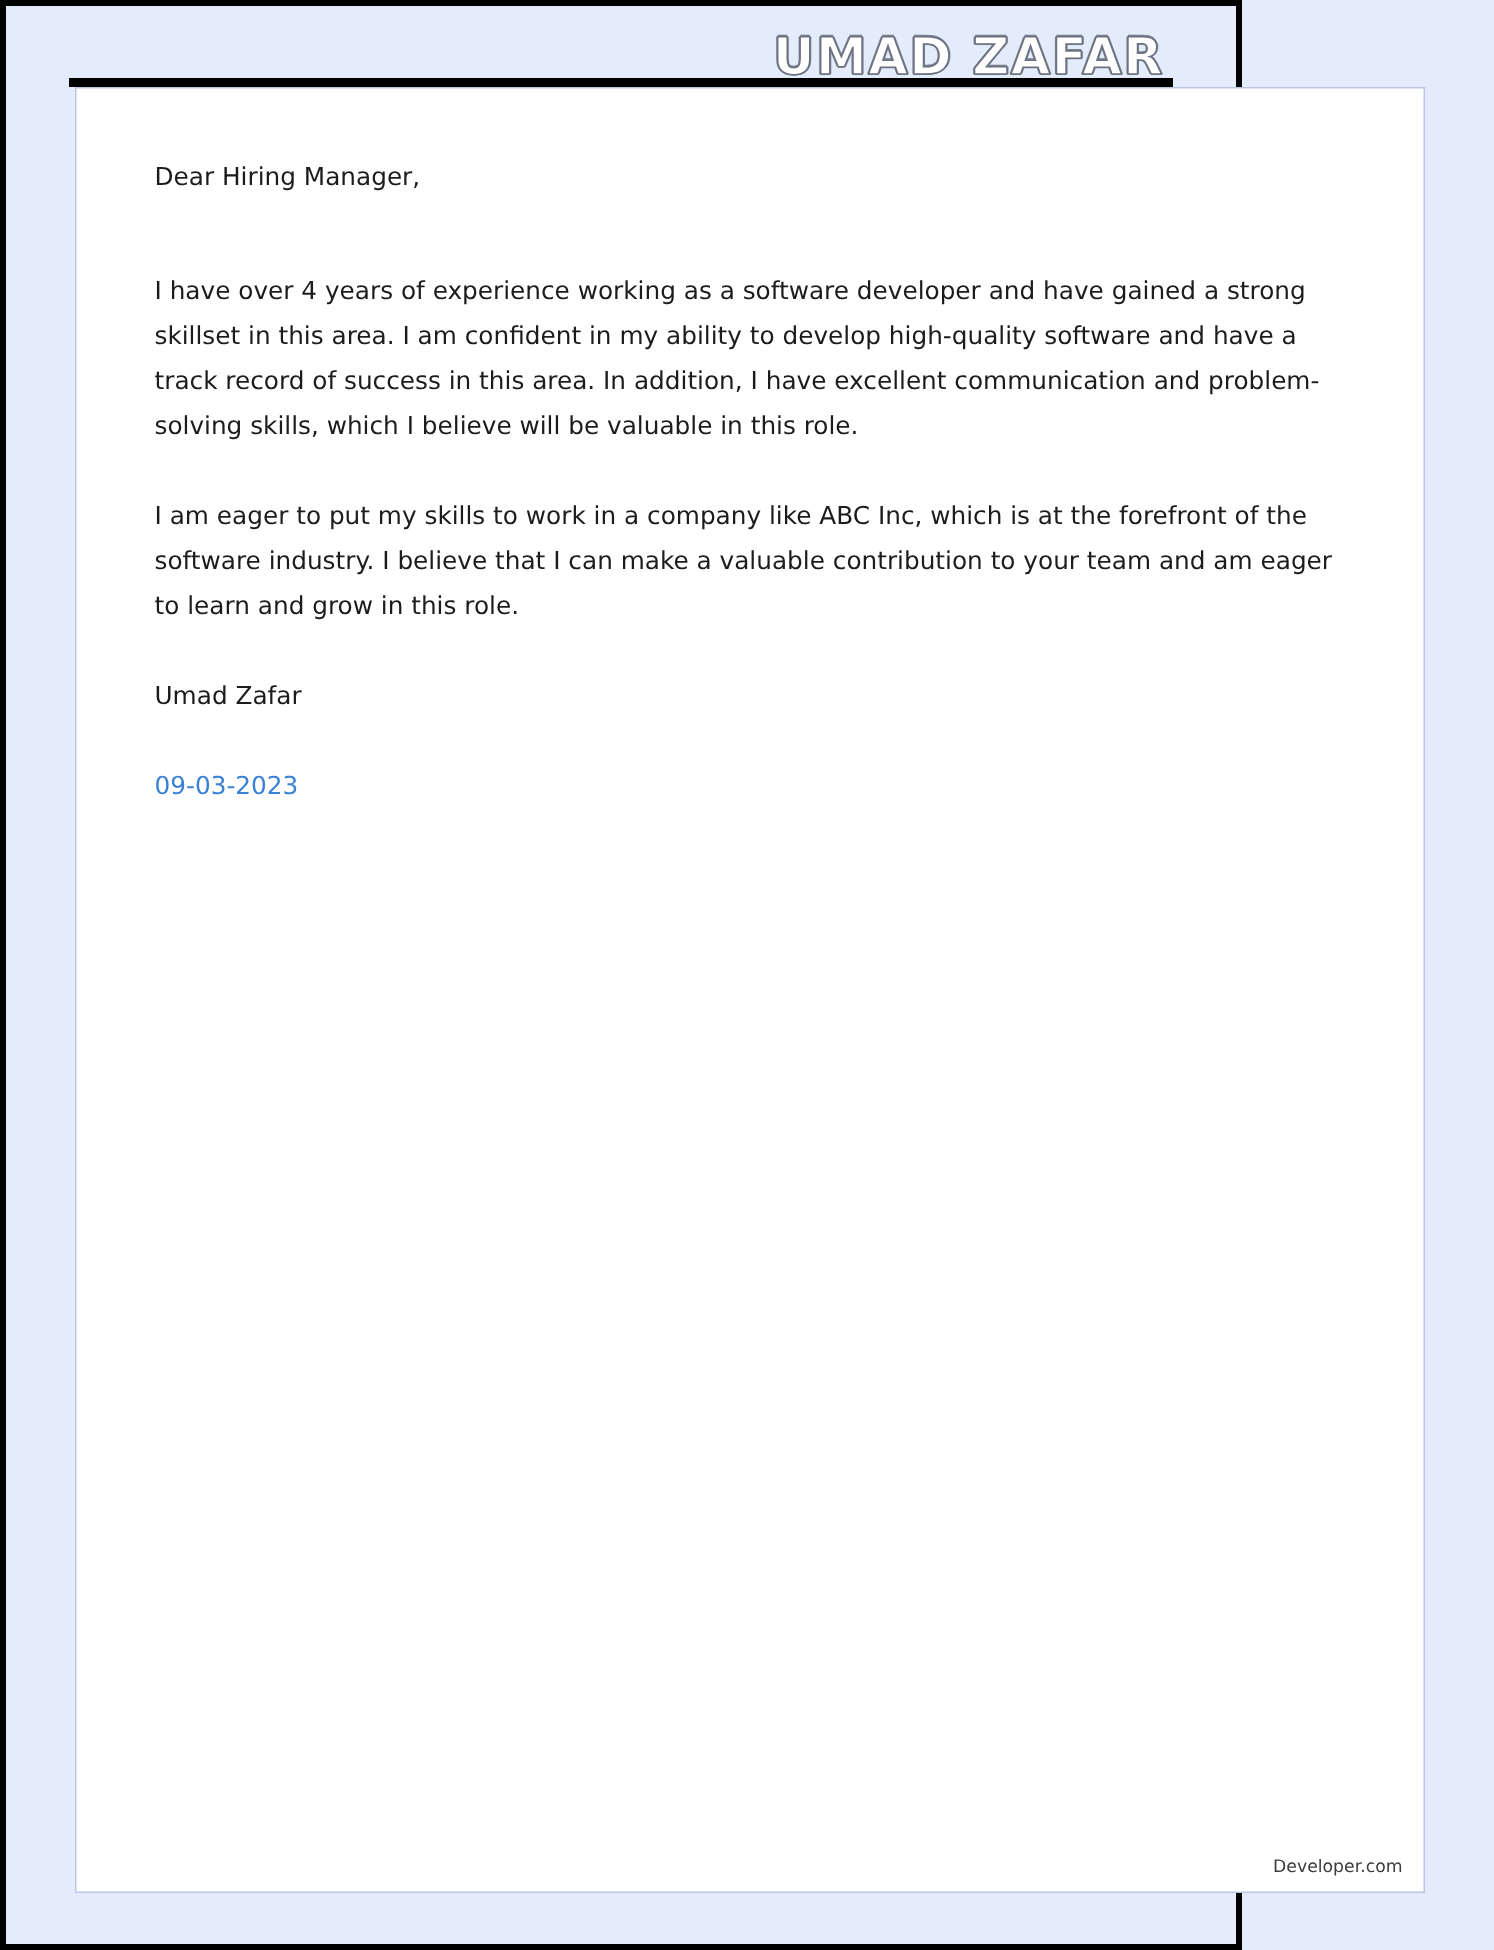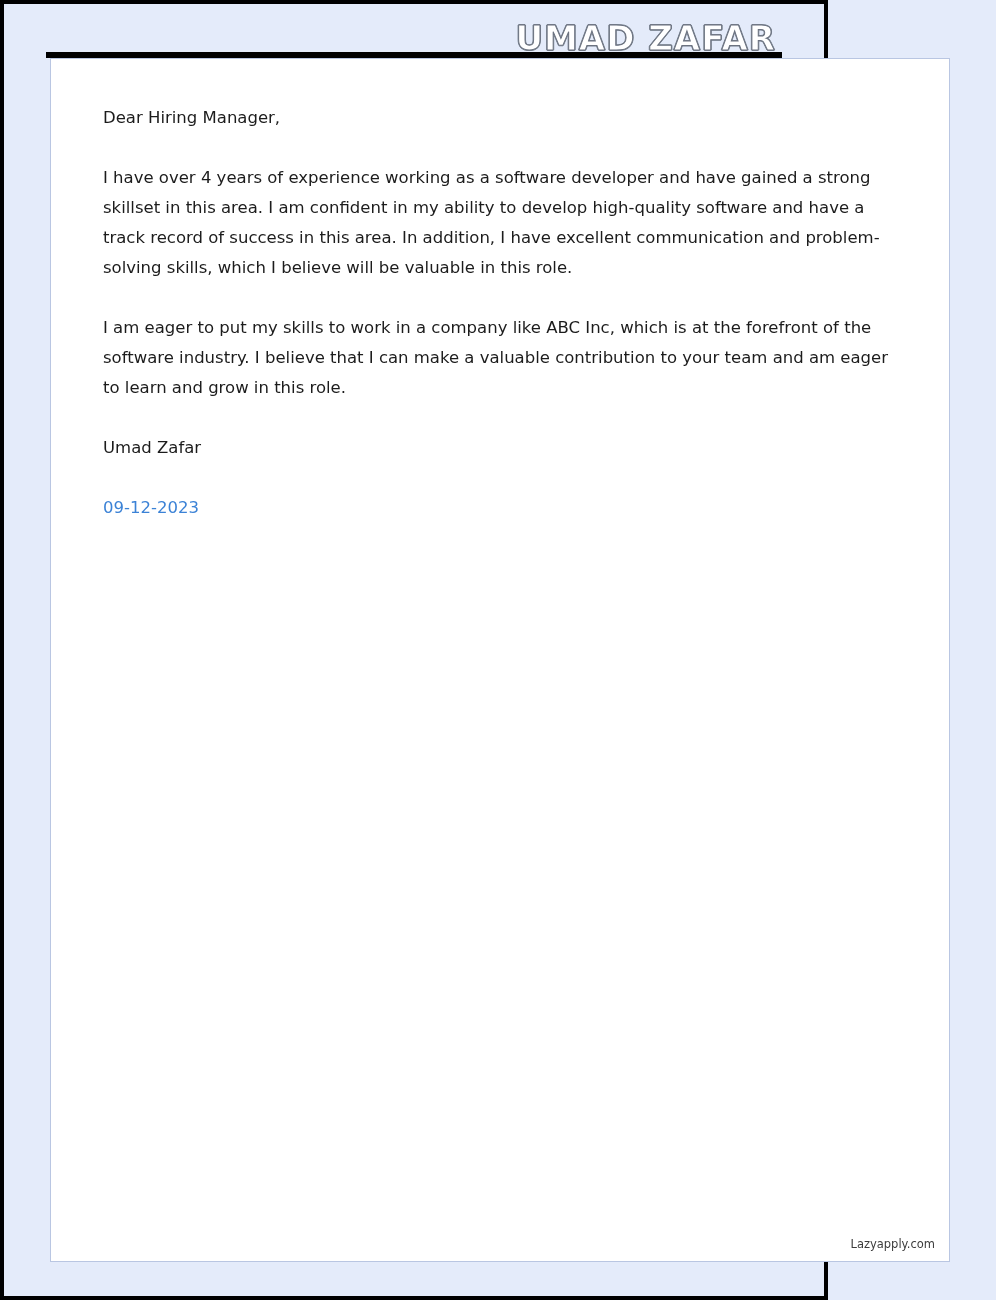--- a/index.html
+++ b/index.html
@@ -67,21 +67,21 @@
     right: 0px;
     font-size: 16.5px;
     line-height: 30px;
     color: #1c1c1c;
   }
   .letter p {
     margin: 0 0 30px 0;
     max-width: 800px;
   }
   .letter p.tight {
-    margin-bottom: 30px;
+    margin-bottom: 46px;
   }
   .date {
     color: #3b82d6;
     margin: 0;
   }
   .signature {
     margin: 0 0 10px 0;
   }
   .footer-brand {
     position: absolute;
@@ -102,19 +102,19 @@
 
   <div class="top-rule"></div>
 
   <div class="sheet">
 
     <div class="letter">
       <p class="tight">Dear Hiring Manager,</p>
       <p>I have over 4 years of experience working as a software developer and have gained a strong skillset in this area. I am confident in my ability to develop high-quality software and have a track record of success in this area. In addition, I have excellent communication and problem-solving skills, which I believe will be valuable in this role.</p>
       <p>I am eager to put my skills to work in a company like ABC Inc, which is at the forefront of the software industry. I believe that I can make a valuable contribution to your team and am eager to learn and grow in this role.</p>
       <p class="signature">Umad Zafar</p>
-      <p class="date">09-12-2023</p>
+      <p class="date">09-03-2023</p>
     </div>
 
-    <div class="footer-brand">Lazyapply.com</div>
+    <div class="footer-brand">Developer.com</div>
   </div>
 
 </div>
 
 </body></html>

